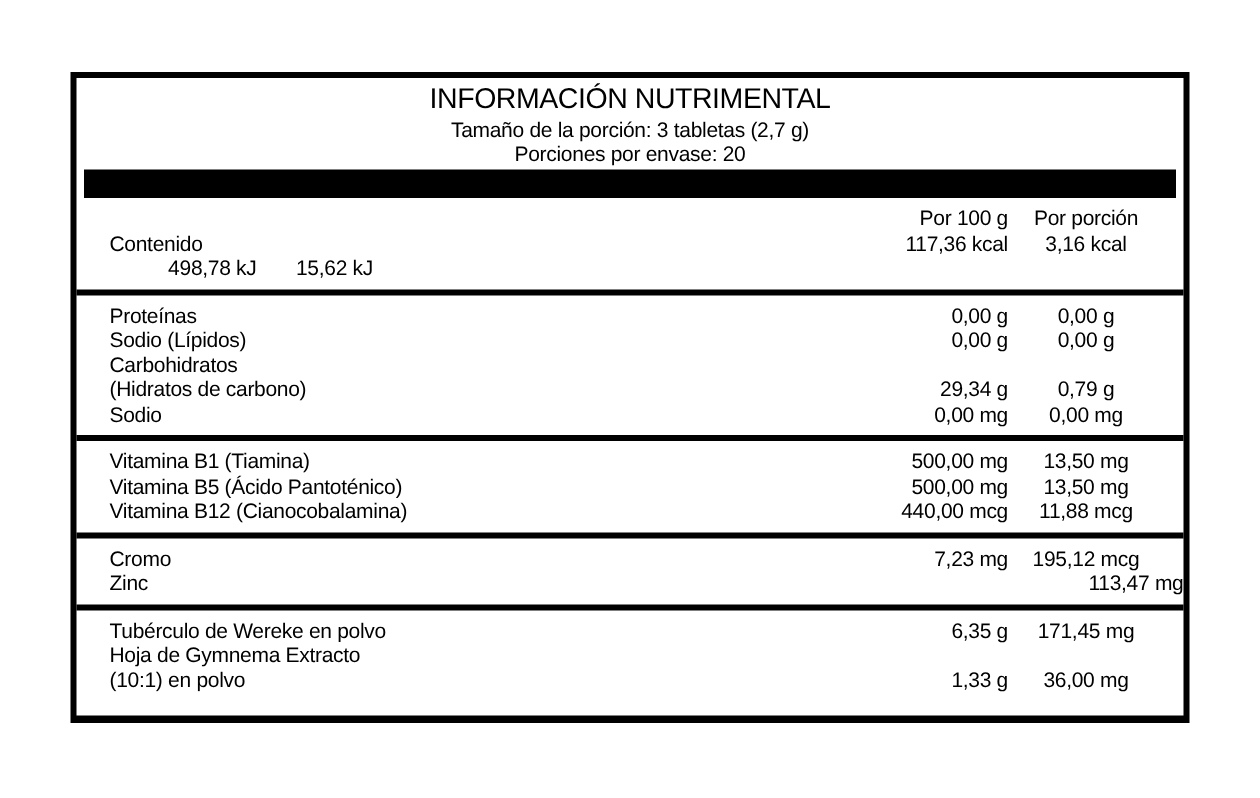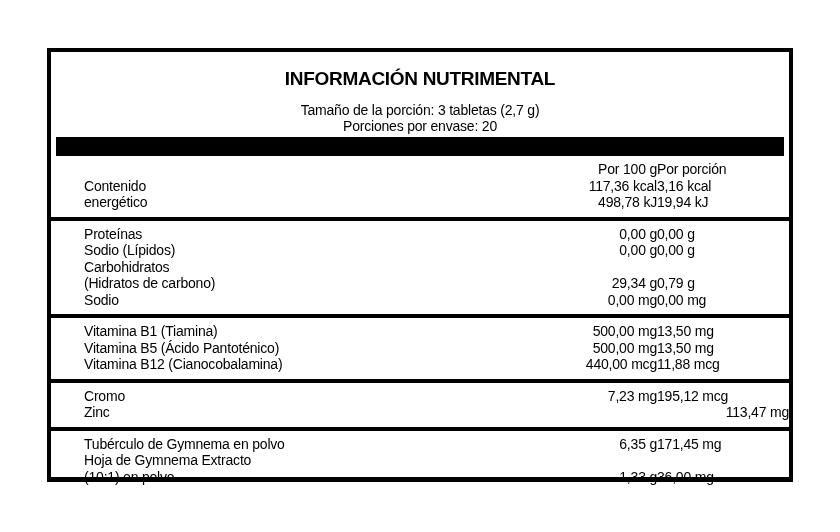--- a/index.html
+++ b/index.html
@@ -26,24 +26,24 @@
     border: 4px solid #000000;
     border-bottom-width: 5px;
     background: #ffffff;
   }
   .label-header {
     text-align: center;
     padding-top: 4px;
   }
   .title {
     font-size: 19px;
-    font-weight: bold;
+    font-weight: normal;
     line-height: 22px;
     letter-spacing: -0.3px;
-    margin: 12px;
+    margin: 0;
   }
   .sub {
     font-size: 14px;
     line-height: 16px;
     letter-spacing: -0.2px;
   }
   .black-bar {
     height: 19px;
     background: #000000;
     margin: 3px 5px 0 5px;
@@ -57,32 +57,32 @@
   }
   .row {
     display: flex;
     font-size: 14px;
     line-height: 16.5px;
     letter-spacing: -0.2px;
     white-space: nowrap;
   }
   .lbl {
     flex: 1;
-    padding-left: 33px;
+    padding-left: 22px;
     text-align: left;
     overflow: hidden;
   }
   .v1 {
     width: 120px;
     text-align: right;
   }
   .v2 {
     width: 104px;
-    text-align: left;
-    padding-right: 28px;
+    text-align: center;
+    padding-right: 13px;
   }
 </style>
 </head>
 <body>
 
 <div class="canvas">
   <div class="label-box">
     <div class="label-header">
       <h1 class="title">INFORMACIÓN NUTRIMENTAL</h1>
       <div class="sub">Tamaño de la porción: 3 tabletas (2,7 g)</div>
@@ -95,23 +95,22 @@
             <span class="lbl"></span>
             <span class="v1">Por 100 g</span>
             <span class="v2">Por porción</span>
           </div>
           <div class="row">
             <span class="lbl">Contenido</span>
             <span class="v1">117,36 kcal</span>
             <span class="v2">3,16 kcal</span>
           </div>
           <div class="row">
-            <span class="lbl">energético</span>
             <span class="v1">498,78 kJ</span>
-            <span class="v2">19,94 kJ</span>
+            <span class="v2">15,62 kJ</span>
           </div>
         </div>
         <div class="divider"></div>
         <div class="section">
           <div class="row">
             <span class="lbl">Proteínas</span>
             <span class="v1">0,00 g</span>
             <span class="v2">0,00 g</span>
           </div>
           <div class="row">
@@ -161,21 +160,21 @@
             <span class="v2">195,12 mcg</span>
           </div>
           <div class="row">
             <span class="lbl">Zinc</span>
             <span class="v1">113,47 mg</span>
           </div>
         </div>
         <div class="divider"></div>
         <div class="section">
           <div class="row">
-            <span class="lbl">Tubérculo de Gymnema en polvo</span>
+            <span class="lbl">Tubérculo de Wereke en polvo</span>
             <span class="v1">6,35 g</span>
             <span class="v2">171,45 mg</span>
           </div>
           <div class="row">
             <span class="lbl">Hoja de Gymnema Extracto</span>
             <span class="v1"></span>
             <span class="v2"></span>
           </div>
           <div class="row">
             <span class="lbl">(10:1) en polvo</span>

